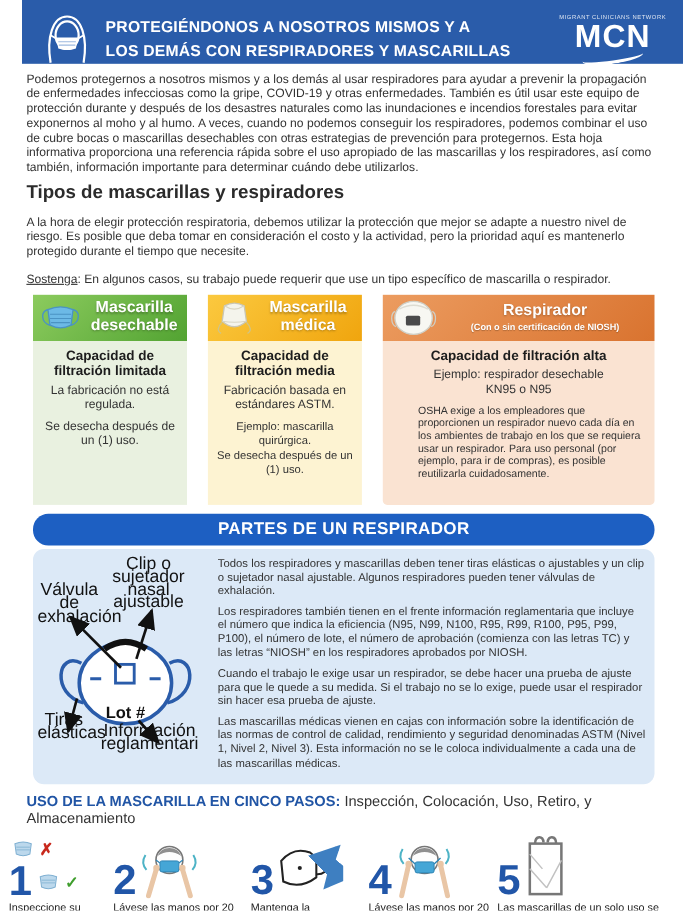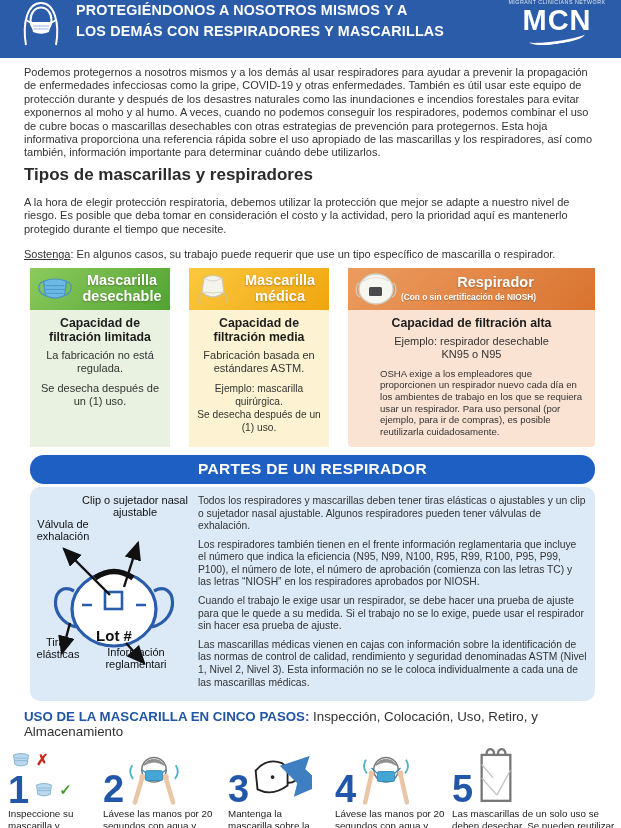--- a/index.html
+++ b/index.html
@@ -1,21 +1,21 @@
 <!DOCTYPE html>
 <html style="--header_blue: #2a5caa; --banner_blue: #1d5fc2; --section_bg: #dce9f7; --heading_blue: #2155a5; --step_number_blue: #2156a8; --green: #52a332; --green_light: #e9f1e0; --yellow: #f0a50e; --yellow_light: #fdf3d2; --orange: #d9732f; --orange_light: #fae3d2; --x_red: #c8281c; --check_green: #3f9e2d; --text: #333333;"><head>
 <meta charset="utf-8">
 <style>
   html,body{margin:0;padding:0;background:#fff;}
   body{width:621px;font-family:"Liberation Sans",sans-serif;color:var(--text,#333);}
   .page{width:621px;height:828px;overflow:hidden;position:relative;background:#fff;}
 
   
-  .top{background:var(--header_blue,#2a5caa);height:58px;display:flex;align-items:flex-start;
-       padding:0 8px 0 20px;box-sizing:border-box;gap:14px;}
+  .top{background:var(--header_blue,#2a5caa);height:58px;display:flex;align-items:flex-end;
+       padding:0 8px 0 20px;box-sizing:border-box;gap:14px;margin-left:20px;}
   .title-lines{flex:1;color:#fff;font-weight:bold;font-size:14.3px;line-height:1.5;letter-spacing:.2px;}
   .logo{width:112px;color:#fff;text-align:center;line-height:1;}
   .logo-top{font-size:5.3px;letter-spacing:.5px;opacity:.85;margin-bottom:1px;}
   .logo-main{font-size:29px;font-weight:bold;letter-spacing:1px;}
   .logo-swoosh{width:56px;height:9px;border-bottom:3px solid #fff;border-radius:50%;margin:-3px auto 0;transform:rotate(-8deg);}
 
   
   .tx{margin-left:24px;margin-right:22px;}
   .intro{font-size:11px;line-height:13.4px;margin-top:8px;margin-bottom:4px;}
   .tipos-h{font-size:17px;font-weight:600;color:#2b2b2b;margin-top:5px;margin-bottom:3px;}
@@ -26,36 +26,36 @@
   
   .mid{margin-left:30px;margin-right:26px;}
   .cols{display:grid;grid-template-columns:140px 140px 1fr;gap:19px;}
   .col{display:flex;flex-direction:column;}
   .col-head{height:42px;display:flex;align-items:center;gap:4px;padding:2px 5px;box-sizing:border-box;color:#fff;}
   .head-green{background:linear-gradient(135deg,#8ccb5e,var(--green,#52a332));}
   .head-yellow{background:linear-gradient(135deg,#fbc93f,var(--yellow,#f0a50e));}
   .head-orange{background:linear-gradient(135deg,#ec9c60,var(--orange,#d9732f));}
   .col-title{flex:1;text-align:center;font-weight:bold;font-size:14.5px;line-height:1.08;
              white-space:pre-line;text-shadow:0 1px 2px rgba(0,0,0,.28);}
-  .col-sub{font-size:8.3px;font-weight:bold;text-align:left;margin-top:1px;text-shadow:0 1px 1px rgba(0,0,0,.25);}
-  .col-body{flex:1;min-height:102px;padding:6px 6px 6px;text-align:center;box-sizing:border-box;}
+  .col-sub{font-size:8.3px;font-weight:bold;text-align:center;margin-top:1px;text-shadow:0 1px 1px rgba(0,0,0,.25);}
+  .col-body{flex:1;min-height:102px;padding:6px 6px 18px;text-align:center;box-sizing:border-box;}
   .body-green{background:var(--green_light,#e9f1e0);}
   .body-yellow{background:var(--yellow_light,#fdf3d2);}
   .body-orange{background:var(--orange_light,#fae3d2);border-radius:0 0 4px 4px;}
   .col-h{font-weight:bold;font-size:12.3px;color:#1d1d1d;white-space:pre-line;line-height:1.15;margin-bottom:5px;}
   .col-p{font-size:11px;line-height:13px;margin:0 0 7px;white-space:pre-line;}
   .col-p.small{font-size:9.6px;line-height:11.6px;text-align:left;margin-bottom:0;margin-left:26px;}
 
   
   .banner{margin-top:8px;background:var(--banner_blue,#1d5fc2);color:#fff;font-weight:bold;font-size:15.5px;
           letter-spacing:.3px;text-align:center;border-radius:14px;padding:5px 0 6px;}
   .partes{margin-top:3px;background:var(--section_bg,#dce9f7);border-radius:10px;display:flex;gap:6px;
           padding:8px 8px 6px 4px;box-sizing:border-box;}
   .diagram{position:relative;width:158px;flex:0 0 158px;height:184px;}
-  .dlabel{position:absolute;font-size:11px;line-height:11.8px;text-align:center;color:#111;}
+  .dlabel{position:absolute;font-size:16px;line-height:11.8px;text-align:center;color:#111;}
   .l-clip{left:48px;top:0;width:106px;}
   .l-valv{left:0;top:24px;width:58px;}
   .l-tiras{left:0;top:142px;width:48px;}
   .l-info{left:56px;top:152px;width:92px;}
   .dsvg{position:absolute;left:0;top:0;}
   .partes-text p{font-size:10.3px;line-height:12.6px;margin:0 0 6px;}
 
   
   .uso{margin-top:8px;margin-bottom:2px;font-size:13.3px;}
   .uso .blue{color:var(--heading_blue,#2155a5);font-weight:bold;}

